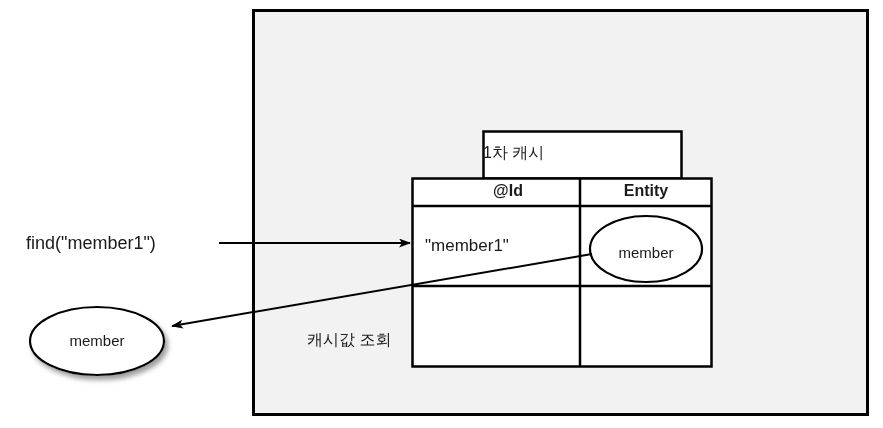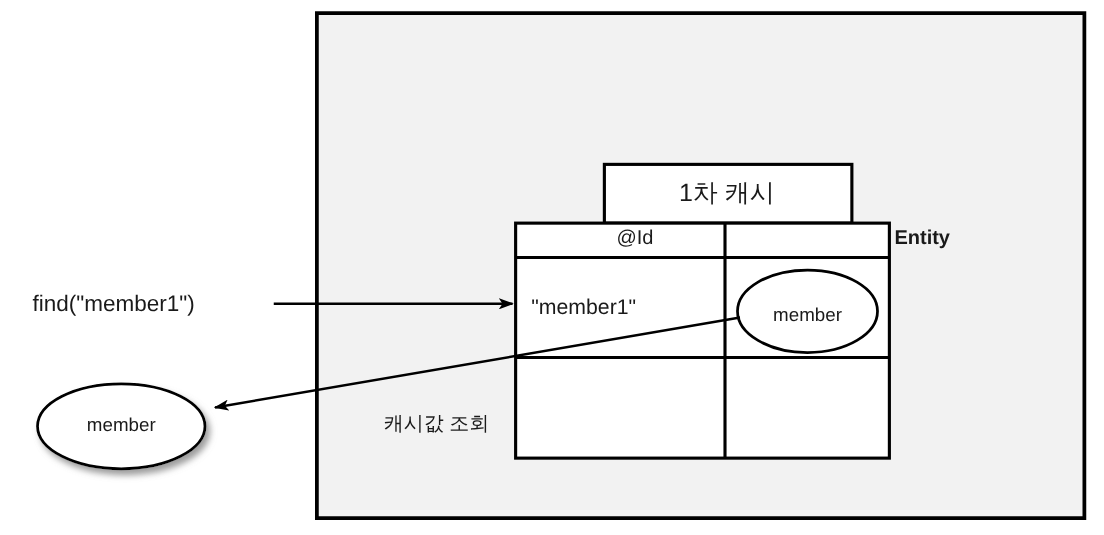--- a/index.html
+++ b/index.html
@@ -49,41 +49,40 @@
     font-weight: bold;
     letter-spacing: -0.2px;
   }
   
   #context-title { left: 253px; width: 615px; }
 
   #cache-label {
     left: 483px;
     top: 145px;
     width: 197px;
-    text-align: center;
-    font-size: 20px;
+    text-align: left;
+    font-size: 16px;
     font-weight: normal;
   }
 
   #col-head-id {
     left: 412px;
     top: 183px;
     width: 192px;
     text-align: center;
     font-size: 16px;
-    font-weight: normal;
+    font-weight: bold;
   }
   #col-head-entity {
     left: 580px;
     top: 183px;
     width: 132px;
-    text-align: right;
+    text-align: center;
     font-size: 16px;
     font-weight: bold;
-    padding-left: 48px;
   }
 
   #cell-id-value {
     left: 425px;
     top: 237px;
     font-size: 17px;
     font-weight: normal;
   }
 
   #entity-ellipse-label {

